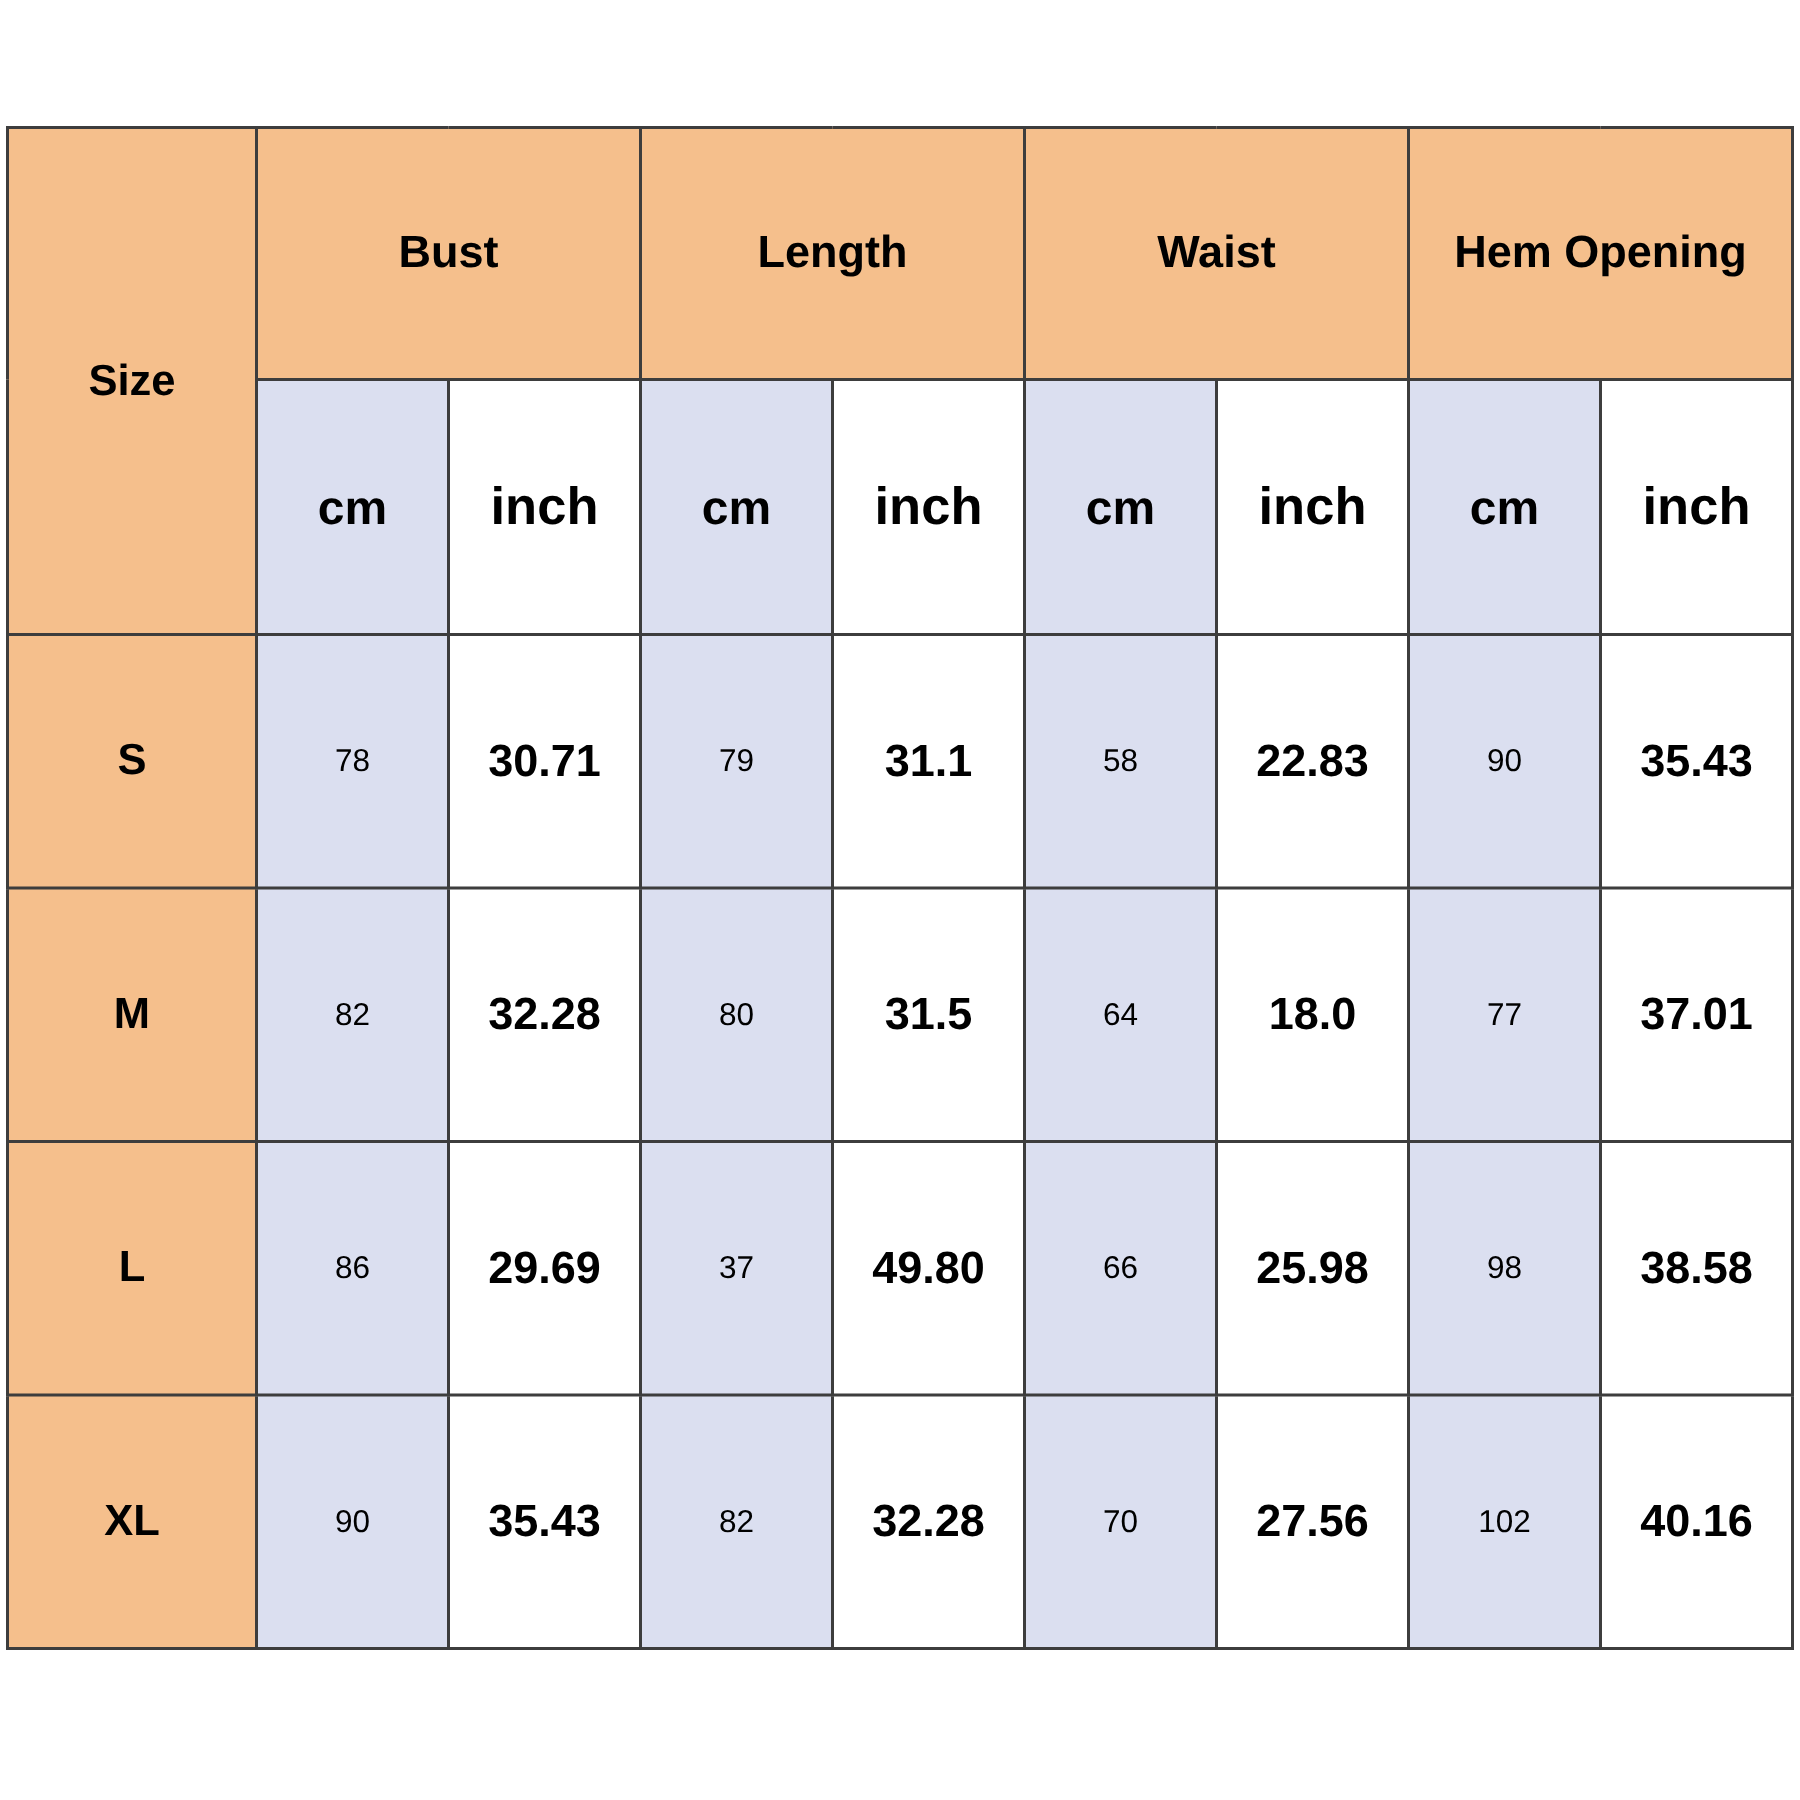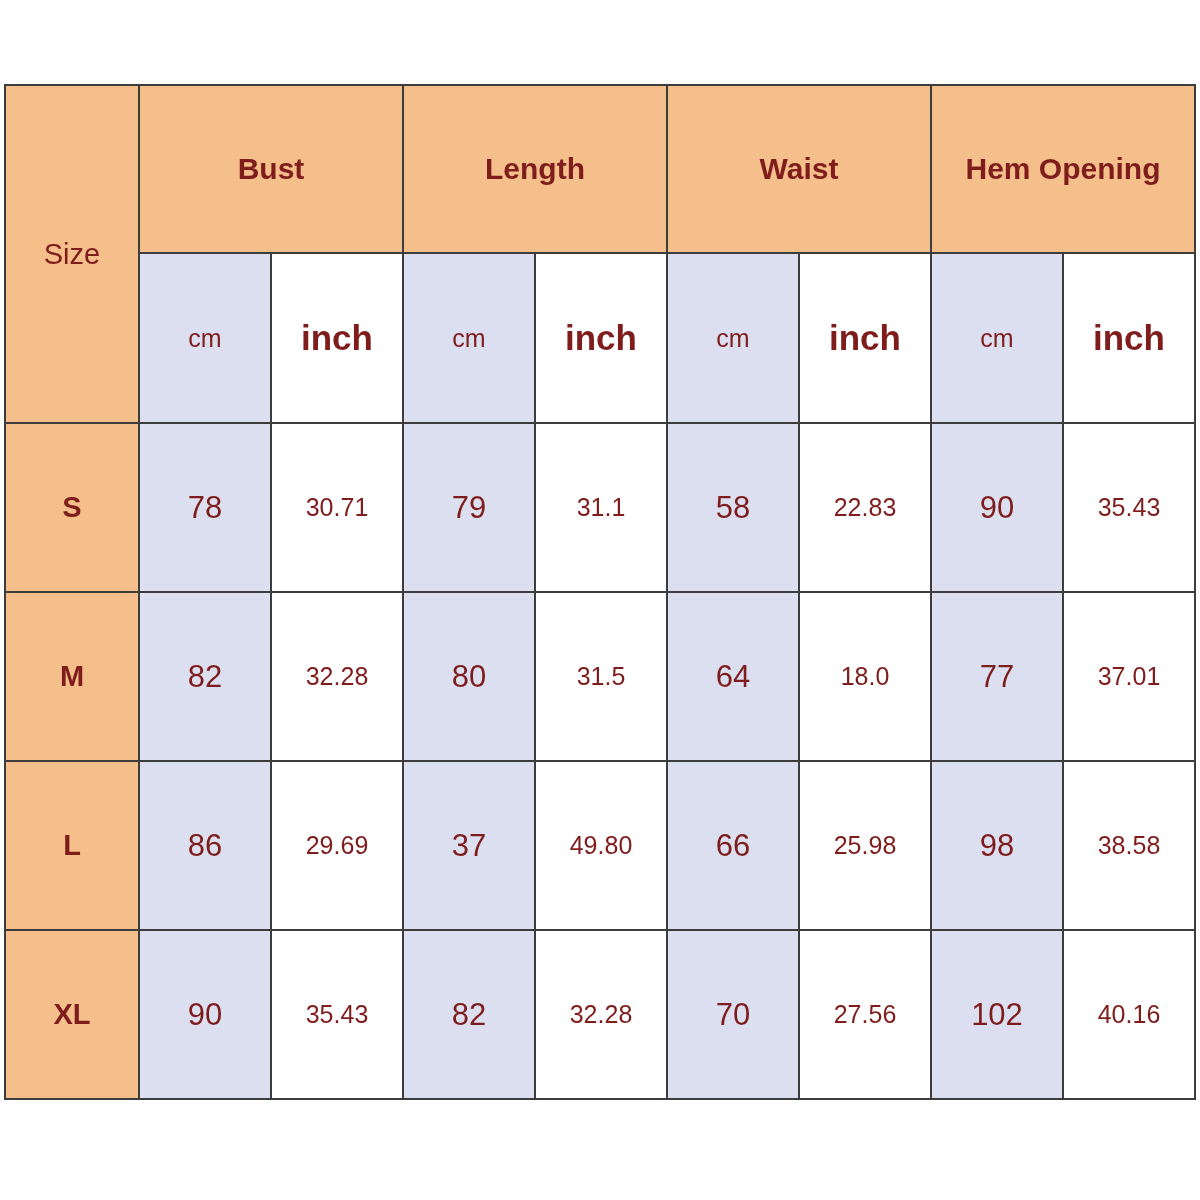--- a/index.html
+++ b/index.html
@@ -28,64 +28,64 @@
     height: 1014px;
     border-collapse: collapse;
     table-layout: fixed;
   }
 
   table.size-table td,
   table.size-table th {
     border: 2px solid #3d3d3d;
     text-align: center;
     vertical-align: middle;
-    padding: 0;
-    color: #7f1d1d;
+    padding: 16px;
+    color: #000000;
   }
 
   
   .cell-size-head {
     background: #f5bf8c;
-    font-weight: normal;
+    font-weight: bold;
     font-size: 29px;
     width: 132px;
   }
   .cell-group-head {
     background: #f5bf8c;
     font-weight: bold;
     font-size: 30px;
   }
 
   
   .cell-unit-cm {
     background: #dbdff0;
-    font-weight: normal;
-    font-size: 25px;
+    font-weight: bold;
+    font-size: 32px;
   }
   .cell-unit-inch {
     background: #ffffff;
     font-weight: bold;
     font-size: 35px;
   }
 
   
   .cell-size-label {
     background: #f5bf8c;
     font-weight: bold;
     font-size: 29px;
   }
   .cell-cm {
     background: #dbdff0;
     font-weight: normal;
-    font-size: 31px;
+    font-size: 21px;
   }
   .cell-inch {
     background: #ffffff;
-    font-weight: normal;
-    font-size: 25px;
+    font-weight: bold;
+    font-size: 30px;
   }
 
   .row-head-group { height: 168px; }
   .row-head-unit  { height: 170px; }
   .row-data       { height: 169px; }
 </style>
 </head>
 <body>
 
 <div id="chart-root">

